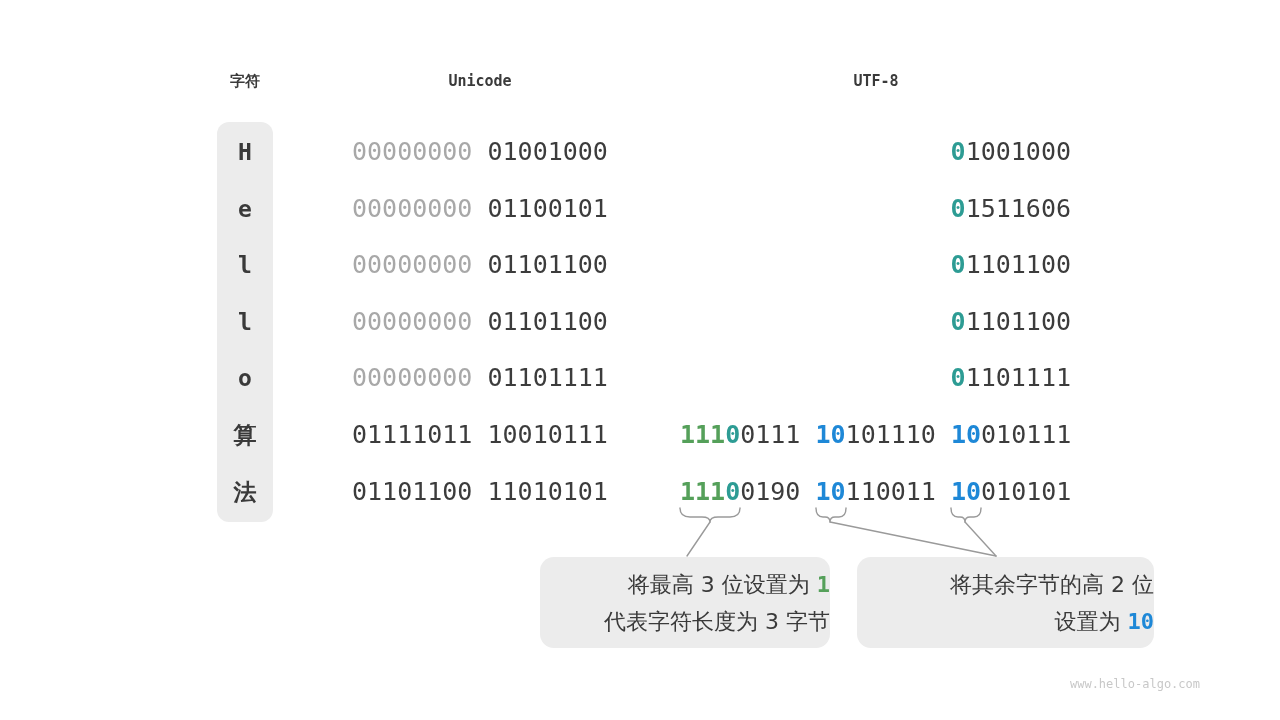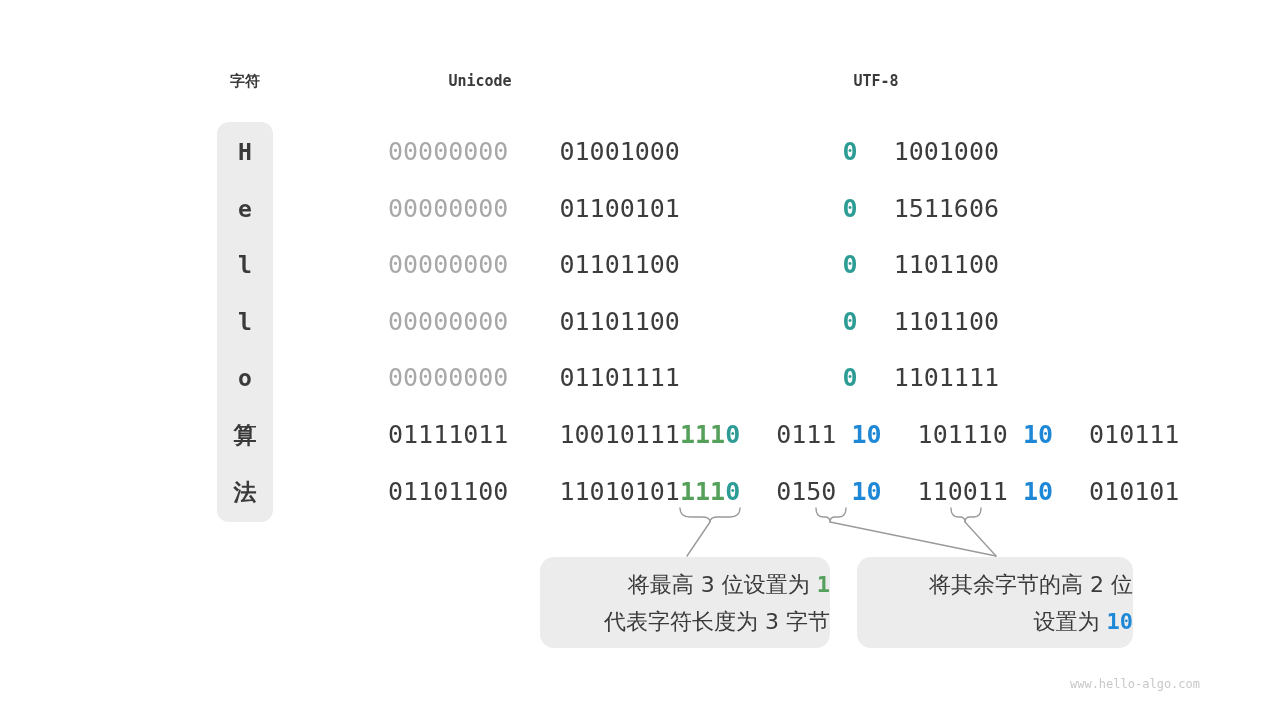--- a/index.html
+++ b/index.html
@@ -20,33 +20,33 @@
   .row{position:absolute;left:0;width:1280px;height:56px;}
   .cell-char{position:absolute;left:217px;width:56px;top:0;height:56px;line-height:56px;
              text-align:center;font-weight:bold;font-size:23px;color:#3a3a3a;
              font-family:"DejaVu Sans Mono","DejaVu Sans","Liberation Sans",sans-serif;}
   .cell-unicode{position:absolute;left:352px;top:0;height:56px;line-height:56px;
                 white-space:pre;font-size:25px;color:#3c3c3c;
                 font-family:"DejaVu Sans Mono","Liberation Mono",monospace;}
   .cell-utf8{position:absolute;left:680px;width:391px;top:0;height:56px;line-height:56px;
              white-space:pre;text-align:right;font-size:25px;color:#3c3c3c;
              font-family:"DejaVu Sans Mono","Liberation Mono",monospace;}
-  .byte{color:#3c3c3c;margin-left:36px;}
+  .byte{color:#3c3c3c;}
   .dim{color:#a8a8a8;}
   .seg-green{color:#55a05a;font-weight:bold;}
   .seg-teal{color:#2d9c94;font-weight:bold;}
   .seg-blue{color:#1e88d7;font-weight:bold;}
   
   #anno{position:absolute;left:0;top:0;width:1280px;height:720px;pointer-events:none;}
   
   .callout{position:absolute;top:557px;height:91px;background:#ececec;border-radius:14px;
            display:flex;flex-direction:column;justify-content:center;align-items:flex-end;
            font-size:22px;color:#3a3a3a;line-height:37px;text-align:center;}
   #callout-left{left:540px;width:290px;}
-  #callout-right{left:857px;width:276px;}
+  #callout-right{left:857px;width:276px;padding-left:21px;}
   .hl-mono{font-family:"DejaVu Sans Mono","Liberation Mono",monospace;font-weight:bold;}
   .hl-green{color:#55a05a;}
   .hl-blue{color:#1e88d7;}
   
   #watermark{position:absolute;left:1035px;top:677px;width:200px;text-align:center;
              font-size:12px;color:#c8c8c8;
              font-family:"DejaVu Sans Mono","Liberation Mono",monospace;}
 </style>
 </head>
 <body>
@@ -91,21 +91,21 @@
 
   <div class="row" style="top:407px">
     <div class="cell-char">算</div>
     <div class="cell-unicode"><span class="byte">01111011</span><span class="byte"> 10010111</span></div>
     <div class="cell-utf8"><span class="seg-green">111</span><span class="seg-teal">0</span><span class="byte">0111 </span><span class="seg-blue">10</span><span class="byte">101110 </span><span class="seg-blue">10</span><span class="byte">010111</span></div>
   </div>
 
   <div class="row" style="top:464px">
     <div class="cell-char">法</div>
     <div class="cell-unicode"><span class="byte">01101100</span><span class="byte"> 11010101</span></div>
-    <div class="cell-utf8"><span class="seg-green">111</span><span class="seg-teal">0</span><span class="byte">0150 </span><span class="seg-blue">10</span><span class="byte">110011 </span><span class="seg-blue">10</span><span class="byte">010101</span></div>
+    <div class="cell-utf8"><span class="seg-green">111</span><span class="seg-teal">0</span><span class="byte">0190 </span><span class="seg-blue">10</span><span class="byte">110011 </span><span class="seg-blue">10</span><span class="byte">010101</span></div>
   </div>
 
   <svg id="anno" viewBox="0 0 1280 720" xmlns="http://www.w3.org/2000/svg">
     <g fill="none" stroke="#9a9a9a" stroke-width="1.4" stroke-linecap="round" stroke-linejoin="round">
       <path d="M 680,508 C 680,514 683,517 690,517 L 702,517 C 707,517 710,519 710,522 C 710,519 713,517 718,517 L 730,517 C 737,517 740,514 740,508"></path>
       <path d="M 816,508 C 816,514 818,517 823,517 L 825,517 C 828,517 830,519 830,522 C 830,519 832,517 835,517 L 839,517 C 844,517 846,514 846,508"></path>
       <path d="M 951,508 C 951,514 953,517 958,517 L 960,517 C 963,517 965,519 965,522 C 965,519 967,517 970,517 L 974,517 C 979,517 981,514 981,508"></path>
       <line x1="710" y1="522" x2="687" y2="556"></line>
       <line x1="830" y1="522" x2="996" y2="556"></line>
       <line x1="965" y1="522" x2="996" y2="556"></line>

